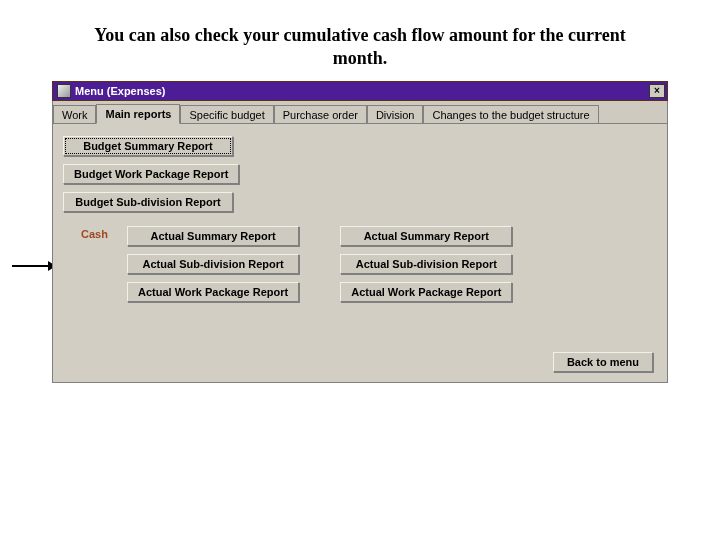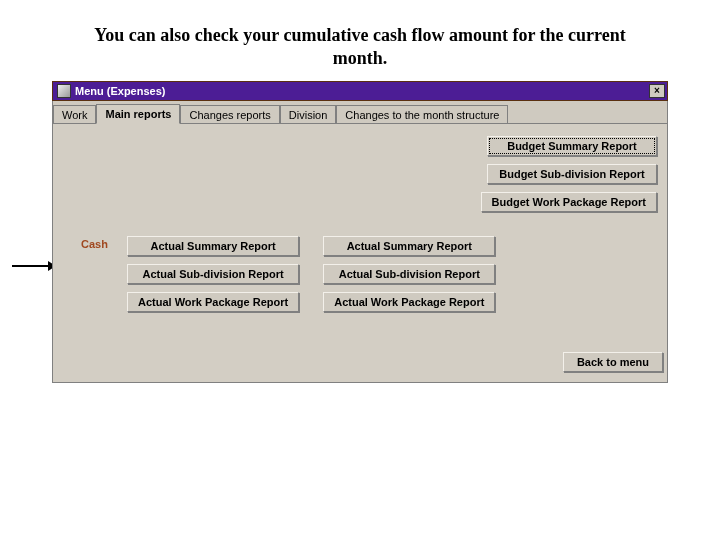--- a/index.html
+++ b/index.html
@@ -104,28 +104,28 @@
     box-shadow: 1px 1px 0 #808080;
     cursor: default;
   }
   .btn.focused {
     outline: 1px dotted #000;
     outline-offset: -3px;
   }
   .top-group {
     display: flex;
     flex-direction: column;
-    align-items: flex-end;
+    align-items: flex-start;
     gap: 8px;
     margin-top: 2px;
-    margin-bottom: 24px;
+    margin-bottom: 14px;
   }
   .columns {
     display: flex;
-    gap: 24px;
+    gap: 41px;
     padding: 0 18px;
   }
   .col {
     display: flex;
     flex-direction: column;
     gap: 8px;
   }
   .col-heading {
     font-size: 11px;
     font-weight: bold;
@@ -133,21 +133,21 @@
     display: inline-block;
     width: 38px;
     padding-top: 2px;
   }
   .col-left { flex-direction: row; }
   .col-left .stack { display: flex; flex-direction: column; gap: 8px; }
   .col-right { flex-direction: row; }
   .col-right .stack { display: flex; flex-direction: column; gap: 8px; }
   .back-row {
     position: absolute;
-    right: 4px;
+    right: 14px;
     bottom: 10px;
   }
   .arrow {
     position: absolute;
     left: -40px;
     top: 178px;
     width: 44px;
     height: 14px;
   }
   .arrow svg { width: 44px; height: 14px; }
@@ -171,31 +171,32 @@
     <div class="titlebar">
       <span class="icon"></span>
       <span>Menu (Expenses)</span>
       <span class="spacer"></span>
       <span class="close">×</span>
     </div>
 
     <div class="tabstrip">
       <div class="tab">Work</div>
       <div class="tab active">Main reports</div>
-      <div class="tab">Changes reports</div>
+      <div class="tab">Specific budget</div>
+      <div class="tab">Purchase order</div>
       <div class="tab">Division</div>
-      <div class="tab">Changes to the month structure</div>
+      <div class="tab">Changes to the budget structure</div>
     </div>
 
     <div class="pane">
 
       <div class="top-group">
         <span class="btn focused">Budget Summary Report</span>
+        <span class="btn">Budget Work Package Report</span>
         <span class="btn">Budget Sub-division Report</span>
-        <span class="btn">Budget Work Package Report</span>
       </div>
 
       <div class="columns">
         <div class="col col-left">
           <span class="col-heading">Cash</span>
           <div class="stack">
             <span class="btn">Actual Summary Report</span>
             <span class="btn">Actual Sub-division Report</span>
             <span class="btn">Actual Work Package Report</span>
           </div>

